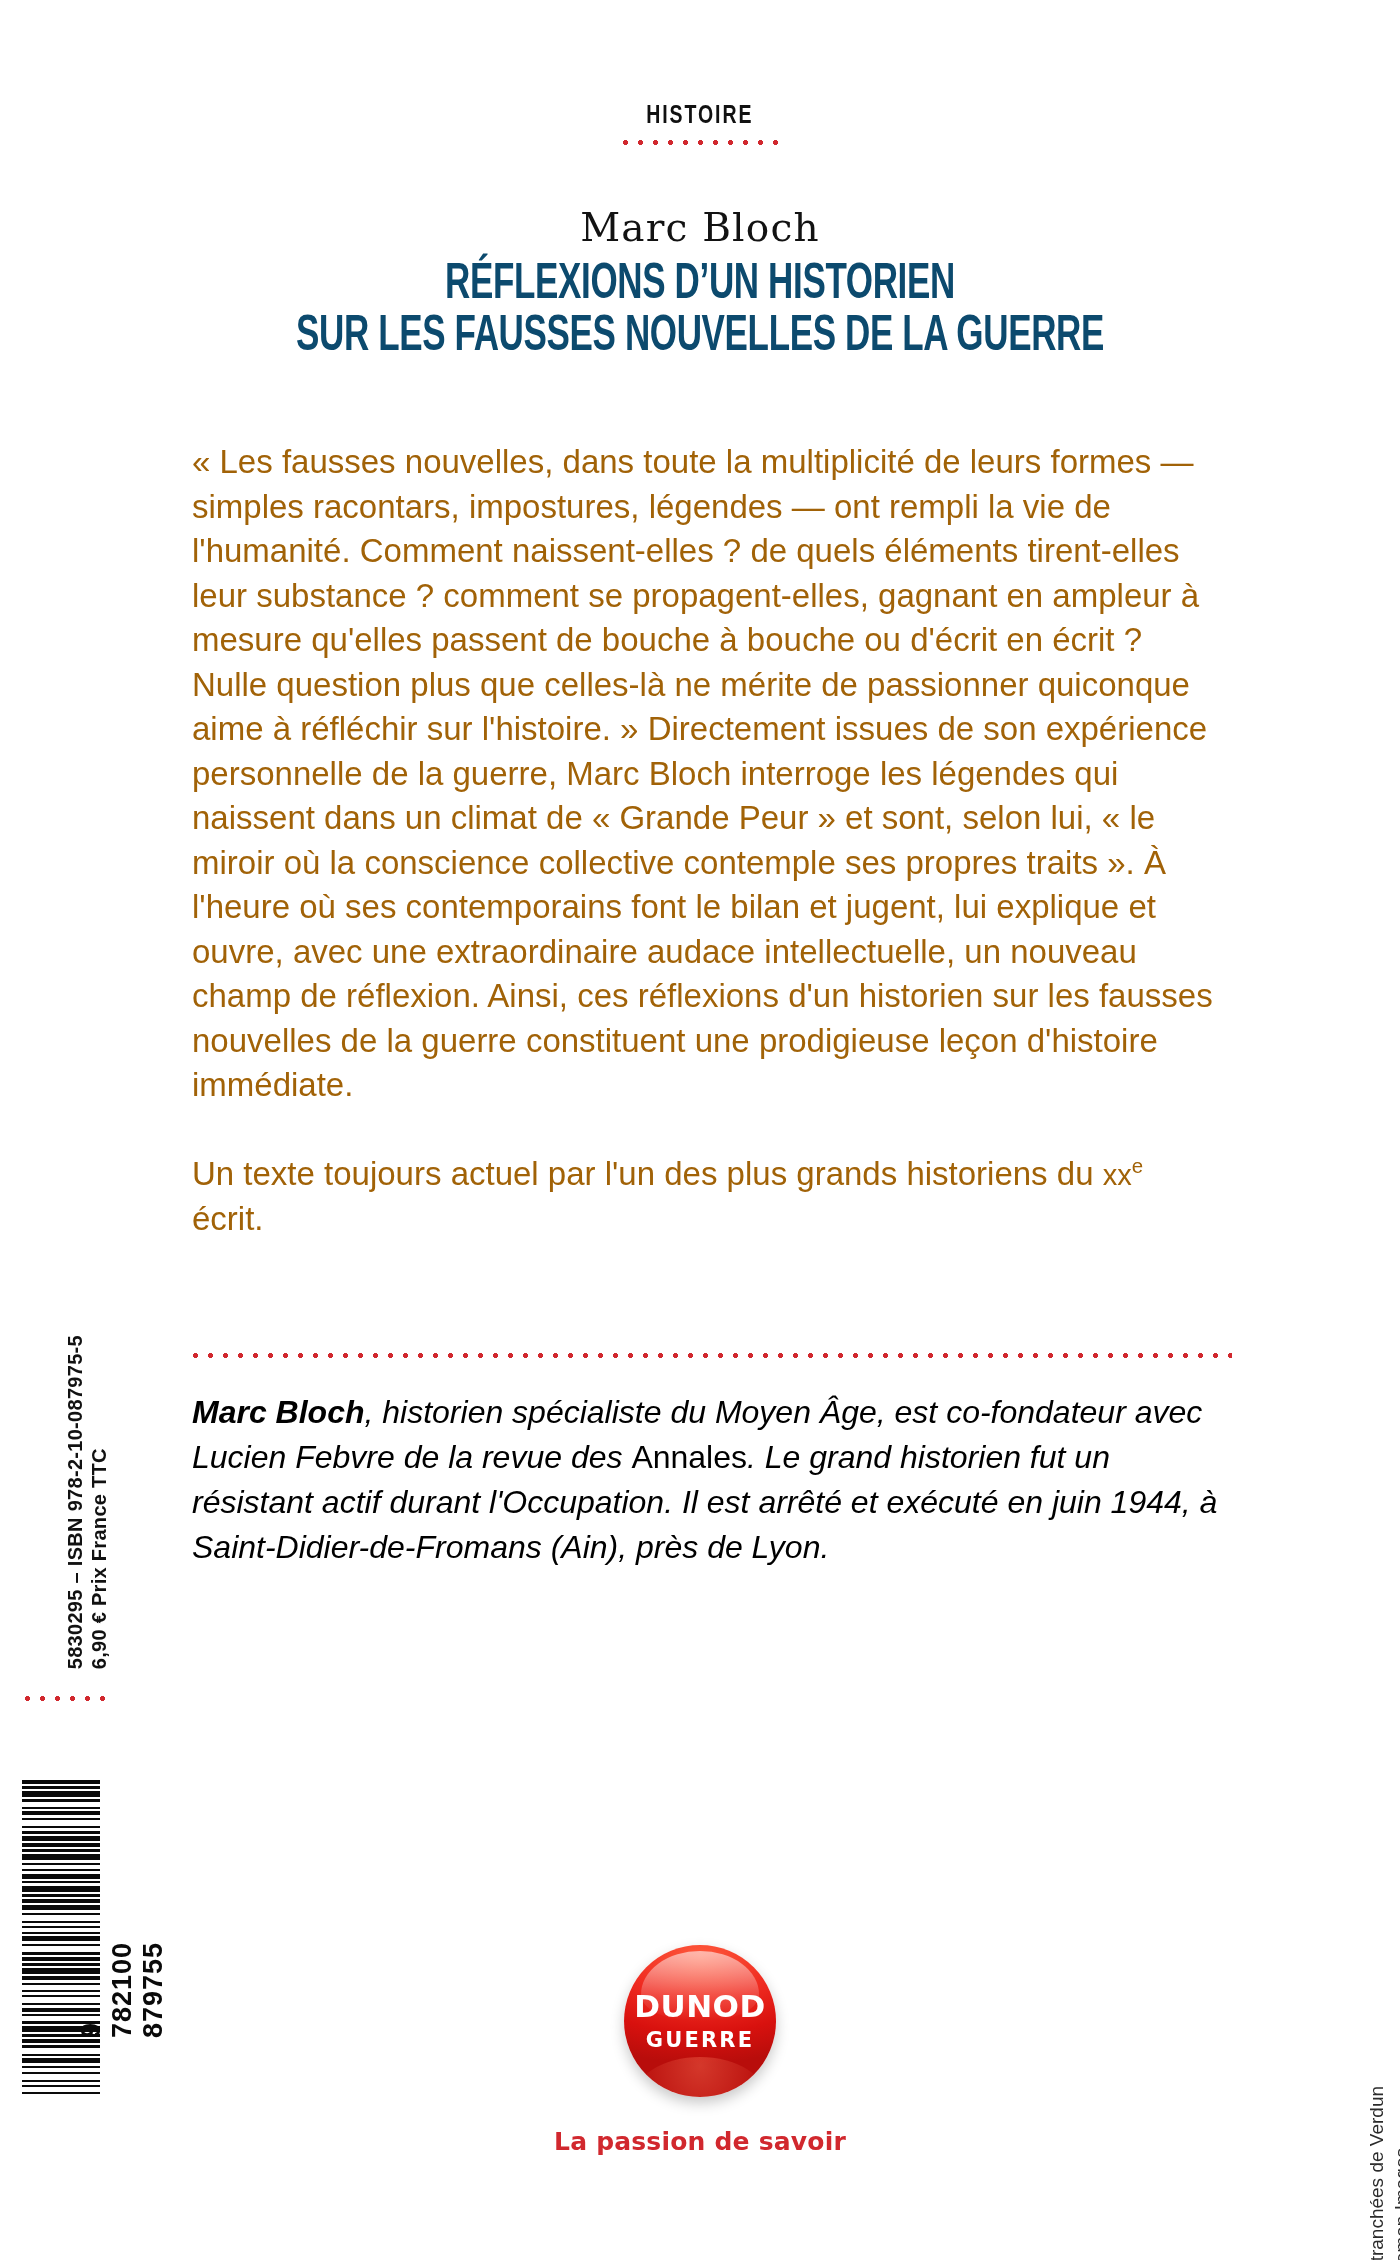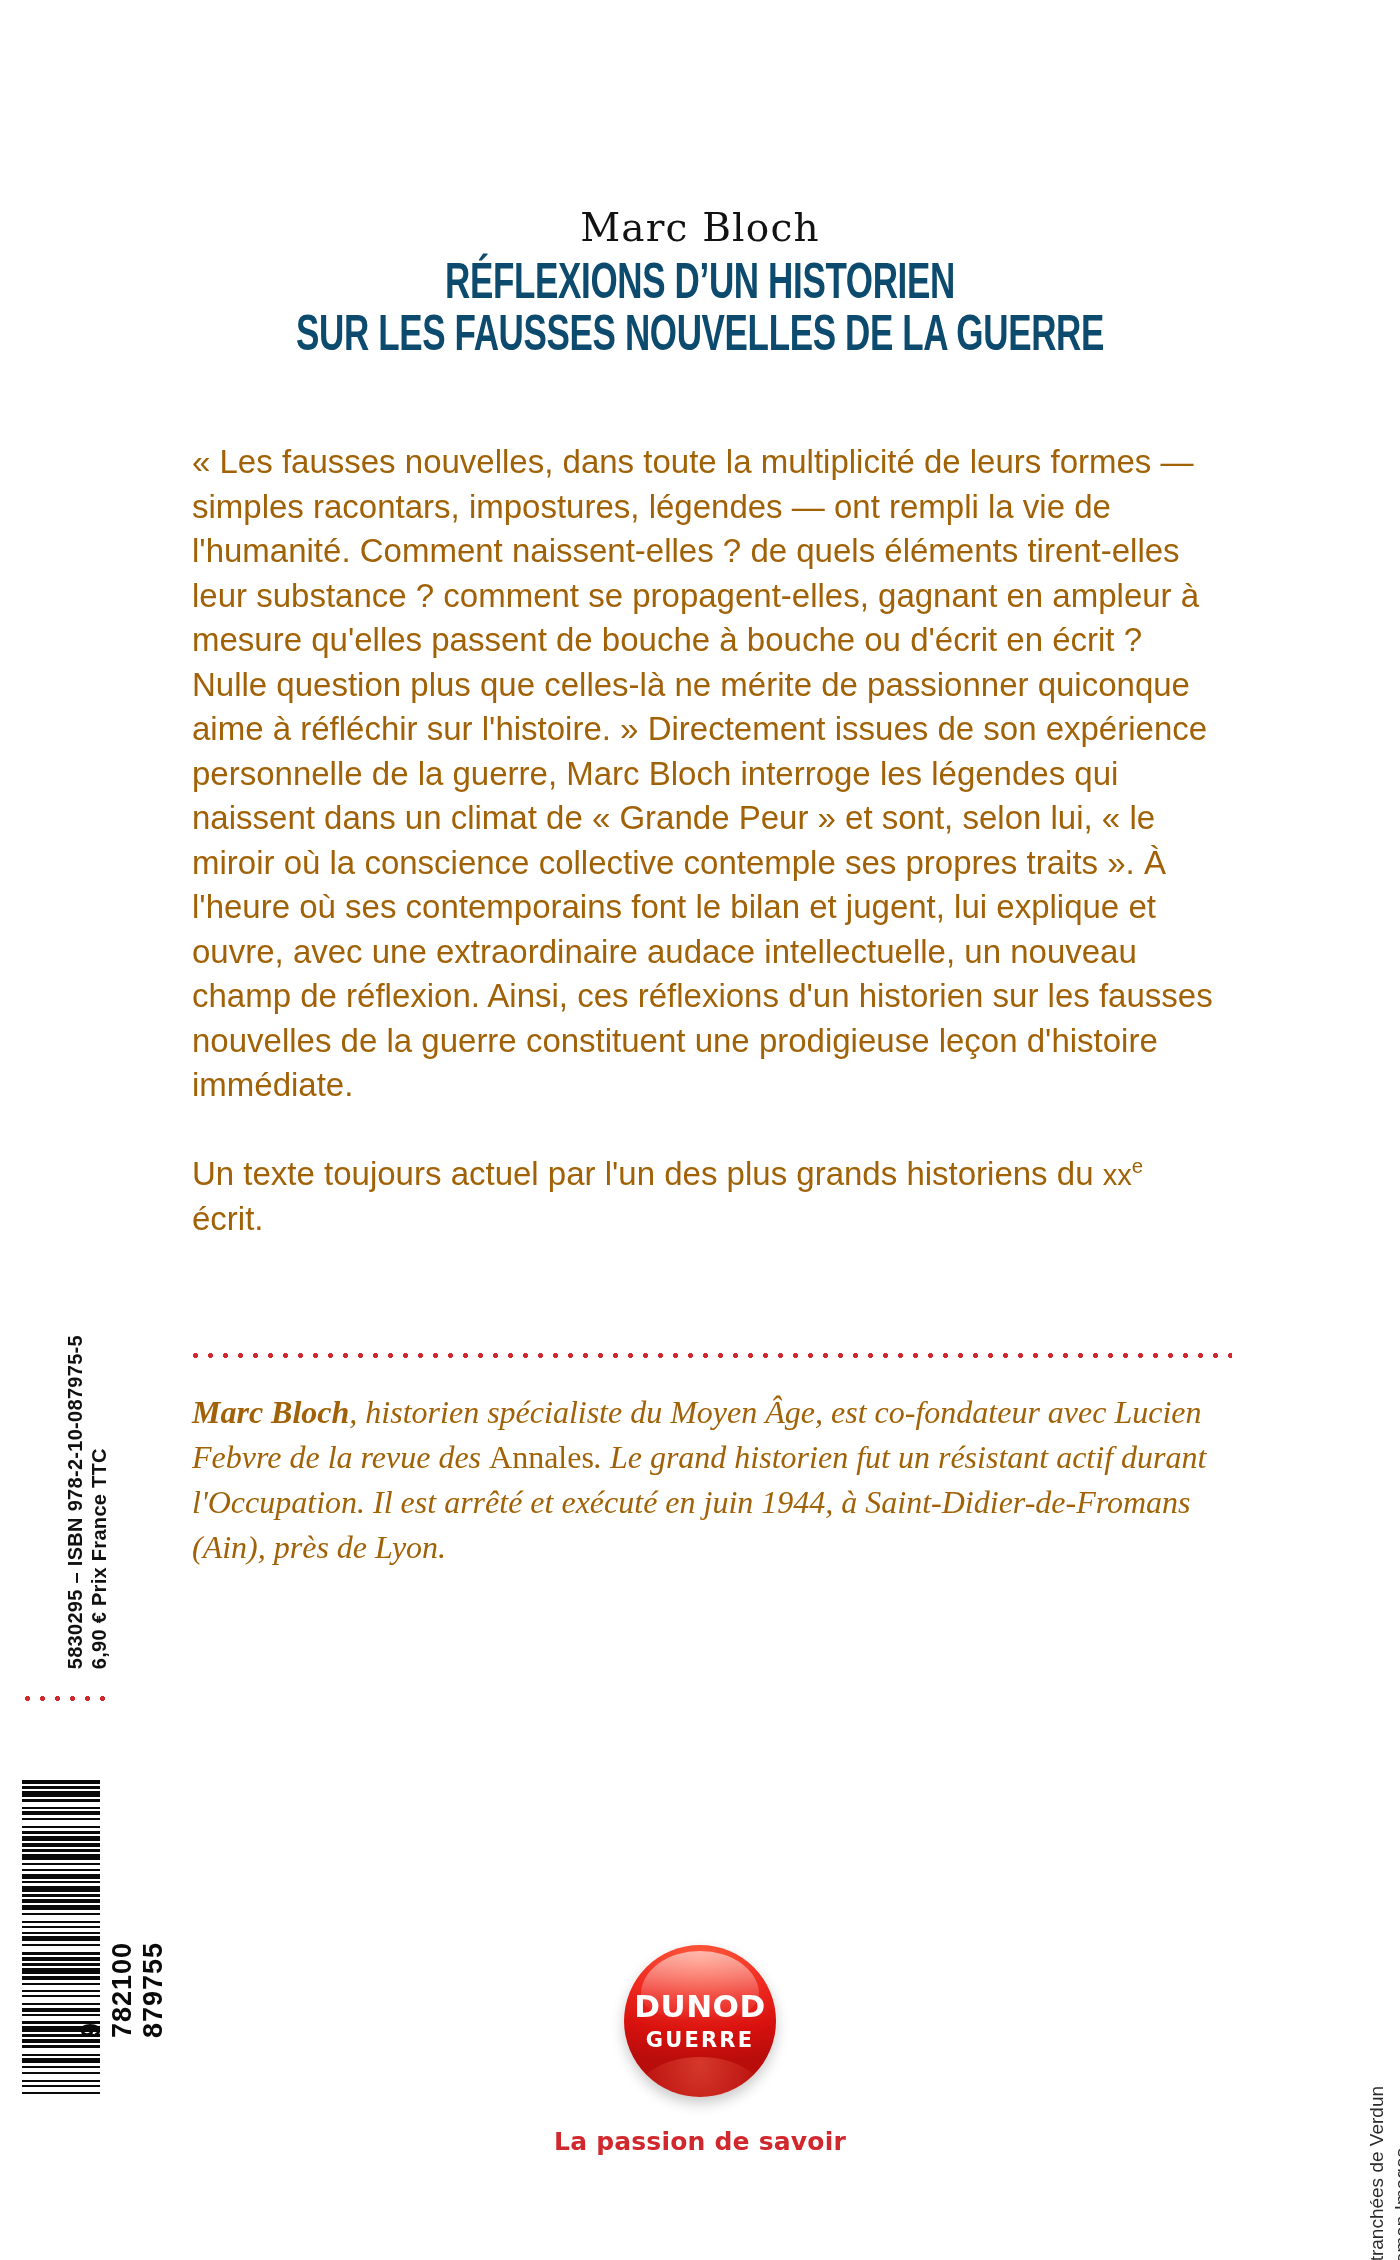--- a/index.html
+++ b/index.html
@@ -110,25 +110,25 @@
     left: 192px;
     width: 1040px;
   }
 
   
   .bio {
     position: absolute;
     top: 1390px;
     left: 192px;
     width: 1040px;
-    font-family: Liberation Serif, serif;
+    font-family: Liberation Sans, sans-serif;
     font-style: italic;
     font-size: 32px;
     line-height: 45px;
-    color: #a16207;
+    color: #000000;
   }
   .bio b { font-weight: 700; font-style: italic; }
   .bio .roman { font-style: normal; }
 
   
   .isbn-vertical {
     position: absolute;
     left: 63px;
     top: 1335px;
     transform-origin: left top;
@@ -292,20 +292,24 @@
     font-size: 25px;
     color: #d1282e;
     letter-spacing: 0.2px;
   }
 </style>
 </head>
 <body>
 
 <div class="page">
 
+  <div class="category-block">
+    <div class="category-label">HISTOIRE</div>
+    <div class="dot-rule short"></div>
+  </div>
 
   <div class="title-block">
     <div class="author-name">Marc Bloch</div>
     <div class="book-title">
       <span class="title-line">RÉFLEXIONS D’UN HISTORIEN</span>
       <span class="title-line">SUR LES FAUSSES NOUVELLES DE LA GUERRE</span>
     </div>
   </div>
 
   <div class="blurb">

